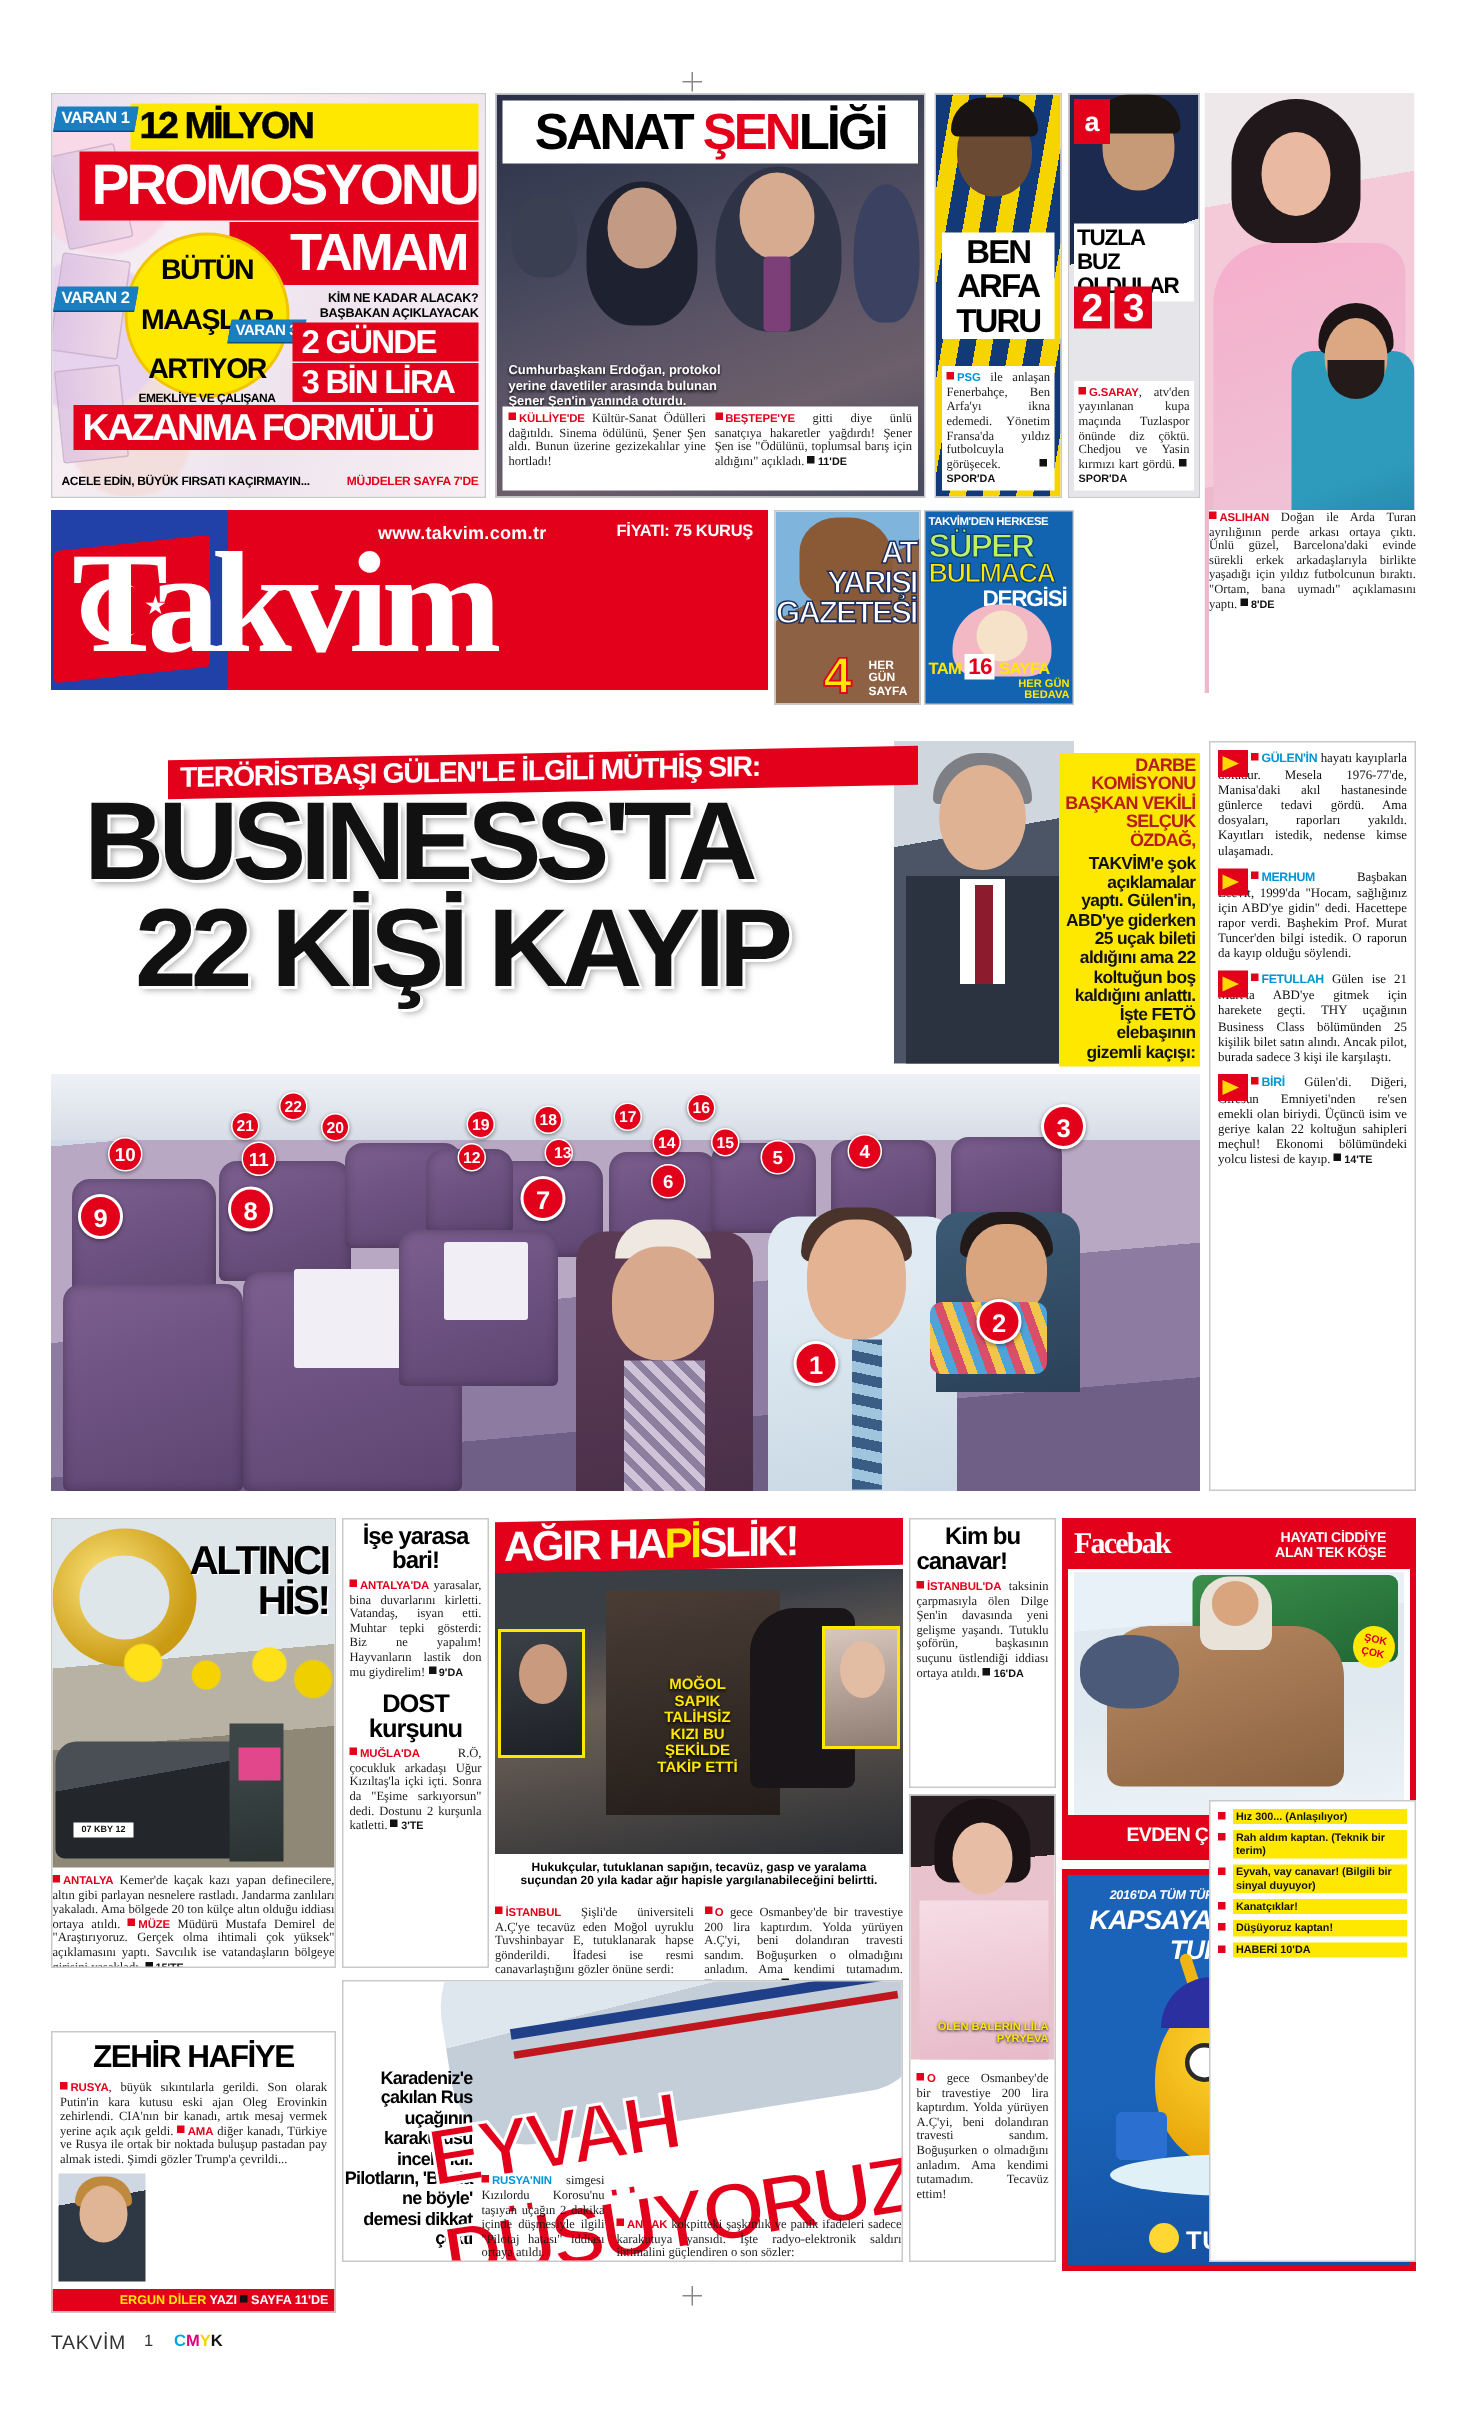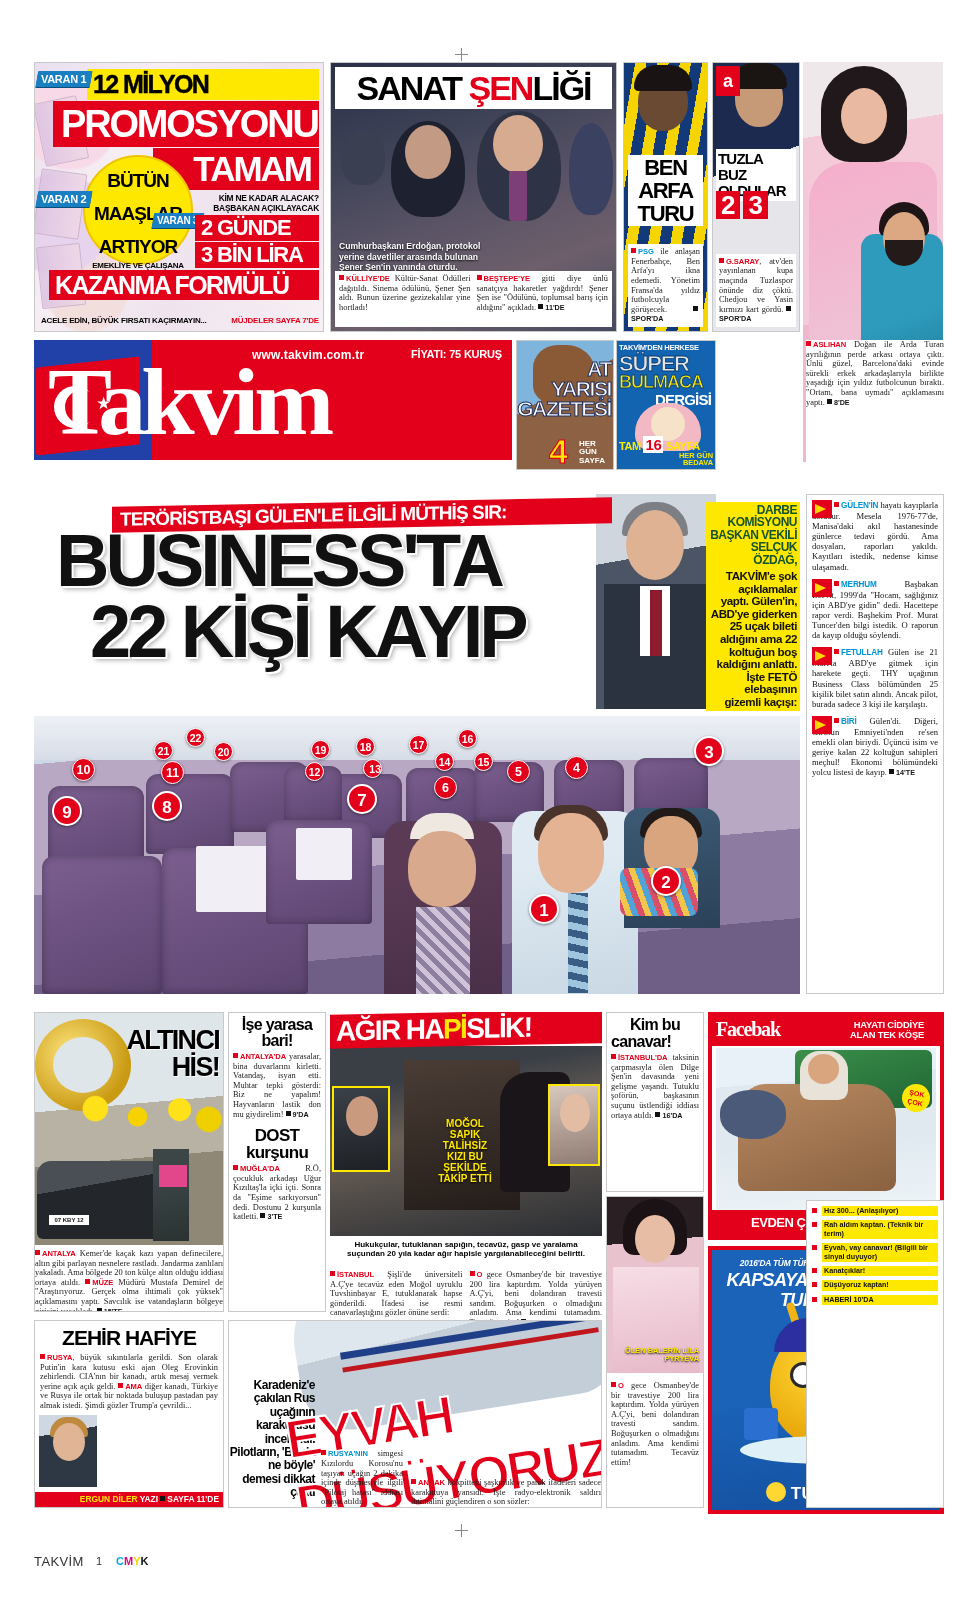--- a/index.html
+++ b/index.html
@@ -173,21 +173,21 @@
      font-size:21px; line-height:20px; letter-spacing:-1.4px; text-align:right;
      -webkit-text-stroke:1px #1c2e5e;}
   #p1 .four{ position:absolute; left:32px; bottom:2px; color:#ffe800; font-weight:bold;
      font-size:34px; line-height:32px; -webkit-text-stroke:1.2px #e2001a;}
   #p1 .fs{ position:absolute; left:62px; bottom:4px; color:#fff; font-weight:bold;
      font-size:8px; line-height:8.4px;}
 
   #p2 { left:616px; top:340px; width:100px; height:130px; background:#1263b0;}
   #p2 .t0{ position:absolute; left:2px; top:2px; right:2px; color:#fff; font-weight:bold;
      font-size:7.6px; letter-spacing:-0.3px;}
-  #p2 .t1{ position:absolute; left:2px; top:12px; right:2px; color:#e5e5e5; font-weight:bold;
+  #p2 .t1{ position:absolute; left:2px; top:12px; right:2px; color:#bef264; font-weight:bold;
      font-size:22px; line-height:21px; letter-spacing:-1.2px; -webkit-text-stroke:0.8px #0a3f74;}
   #p2 .t2{ position:absolute; left:2px; top:32px; right:2px; color:#ffe800; font-weight:bold;
      font-size:18px; line-height:18px; letter-spacing:-1px; -webkit-text-stroke:0.8px #0a3f74;}
   #p2 .t3{ position:absolute; right:4px; top:50px; color:#fff; font-weight:bold;
      font-size:15px; letter-spacing:-0.8px;}
   #p2 .kid{ position:absolute; left:18px; top:62px; width:66px; height:48px;
      background:#f2b8c4; border-radius:30px 30px 16px 16px;}
   #p2 .kidf{ position:absolute; left:34px; top:66px; width:34px; height:34px;
      background:#f6e2c8; border-radius:50%;}
   #p2 .t4{ position:absolute; left:2px; bottom:16px; color:#ffe800; font-weight:bold;
@@ -213,21 +213,21 @@
   #ozdag .f{ position:absolute; left:30px; top:16px; width:58px; height:70px;
      background:#dfb294; border-radius:50%;}
   #ozdag .h{ position:absolute; left:26px; top:8px; width:66px; height:34px;
      background:#7d7f84; border-radius:34px 34px 4px 4px;}
   #ozdag .s{ position:absolute; left:8px; top:90px; width:104px; height:125px;
      background:#2b3340;}
   #ozdag .sh{ position:absolute; left:44px; top:92px; width:30px; height:70px; background:#fff;}
   #ozdag .ti{ position:absolute; left:54px; top:96px; width:12px; height:66px; background:#8c1b2e;}
   #ydeck { position:absolute; left:672px; top:8px; width:94px; }
   #ydeck .y1 { background:#ffe800; padding:2px 3px; }
-  #ydeck .y1 .ln { color:#14532d; font-weight:bold; font-size:12px; line-height:12.4px;
+  #ydeck .y1 .ln { color:#b91c1c; font-weight:bold; font-size:12px; line-height:12.4px;
      letter-spacing:-0.5px; text-align:right; }
   #ydeck .y2 { background:#ffe800; padding:2px 3px; }
   #ydeck .y2 .ln { color:#111; font-weight:bold; font-size:11.6px; line-height:12.6px;
      letter-spacing:-0.4px; text-align:right; }
 
   
   #plane { position:absolute; left:0; top:222px; width:766px; height:278px;
      background: linear-gradient(175deg,#cfd8e6 0 14%,#b9a8c4 14% 52%,#8e7ba2 52% 78%,#6f5f86 78% 100%);
      overflow:hidden;}
   #plane .ceil{ position:absolute; left:0; top:0; right:0; height:44px;
@@ -871,21 +871,21 @@
       <div class="eye2"></div>
       <div class="bag"></div>
       <div class="clock"></div>
       <div class="mat"></div>
       <div class="logo">
         <span class="sp"></span><span>TURKCELL</span>
       </div>
     </div>
   </div>
 
-  <div class="bx bd" id="b7" style="padding:5px;">
+  <div class="bx bd" id="b7" style="padding:5px;margin-top:34px;">
     <div class="hl">ZEHİR HAFİYE</div>
     <div class="btxt">
       <span class="sq"></span><span class="tag red">RUSYA</span><span>, büyük sıkıntılarla gerildi. Son olarak Putin'in kara kutusu eski ajan Oleg Erovinkin zehirlendi. CIA'nın bir kanadı, artık mesaj vermek yerine açık açık geldi.</span>
       <span class="sq"></span><span class="tag red">AMA</span><span> diğer kanadı, Türkiye ve Rusya ile ortak bir noktada buluşup pastadan pay almak istedi. Şimdi gözler Trump'a çevrildi...</span>
     </div>
     <div class="ph">
       <div class="h"></div>
       <div class="f"></div>
     </div>
     <div class="sig">

